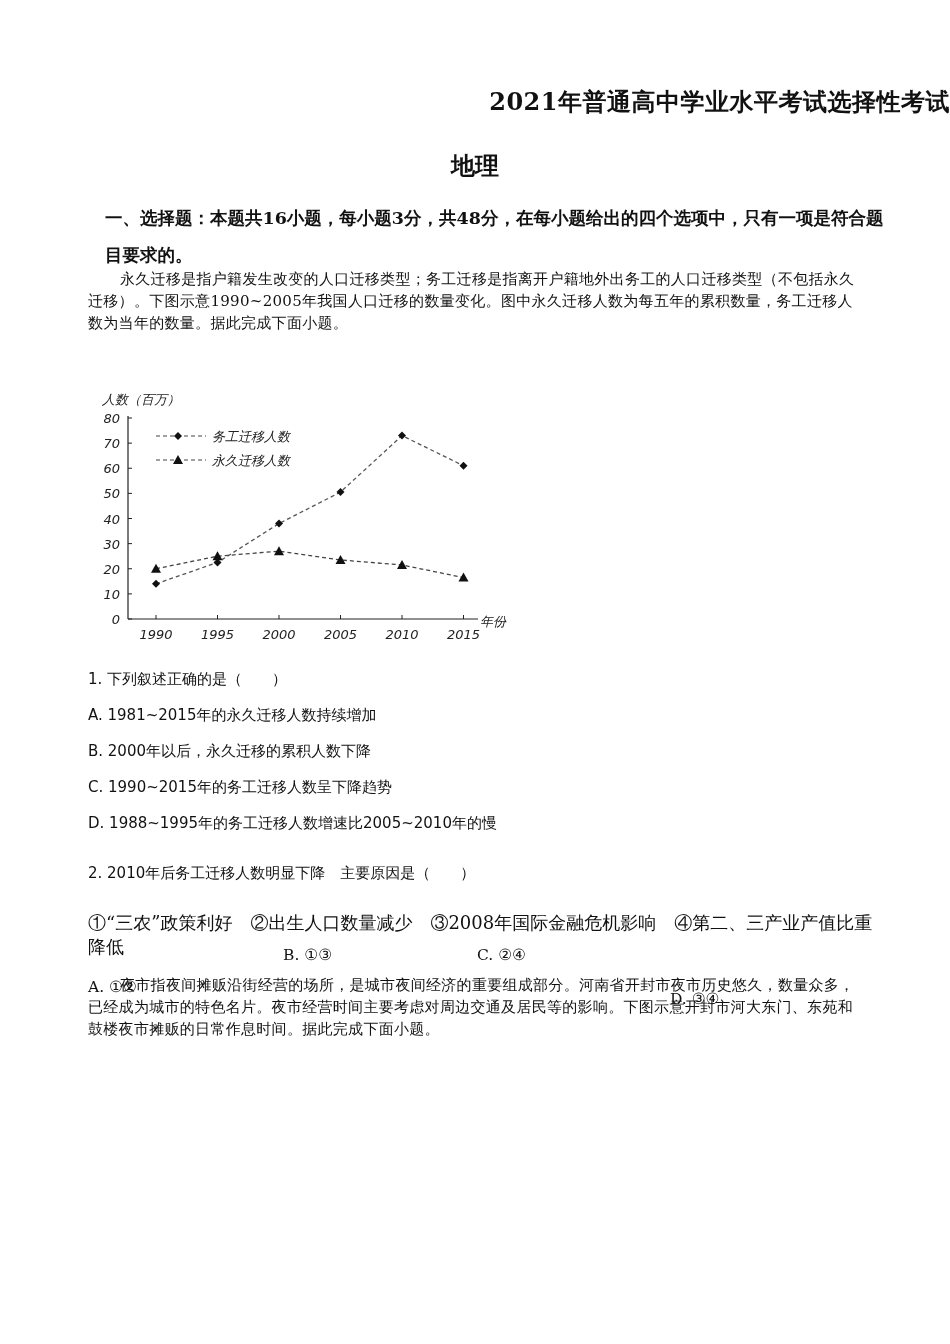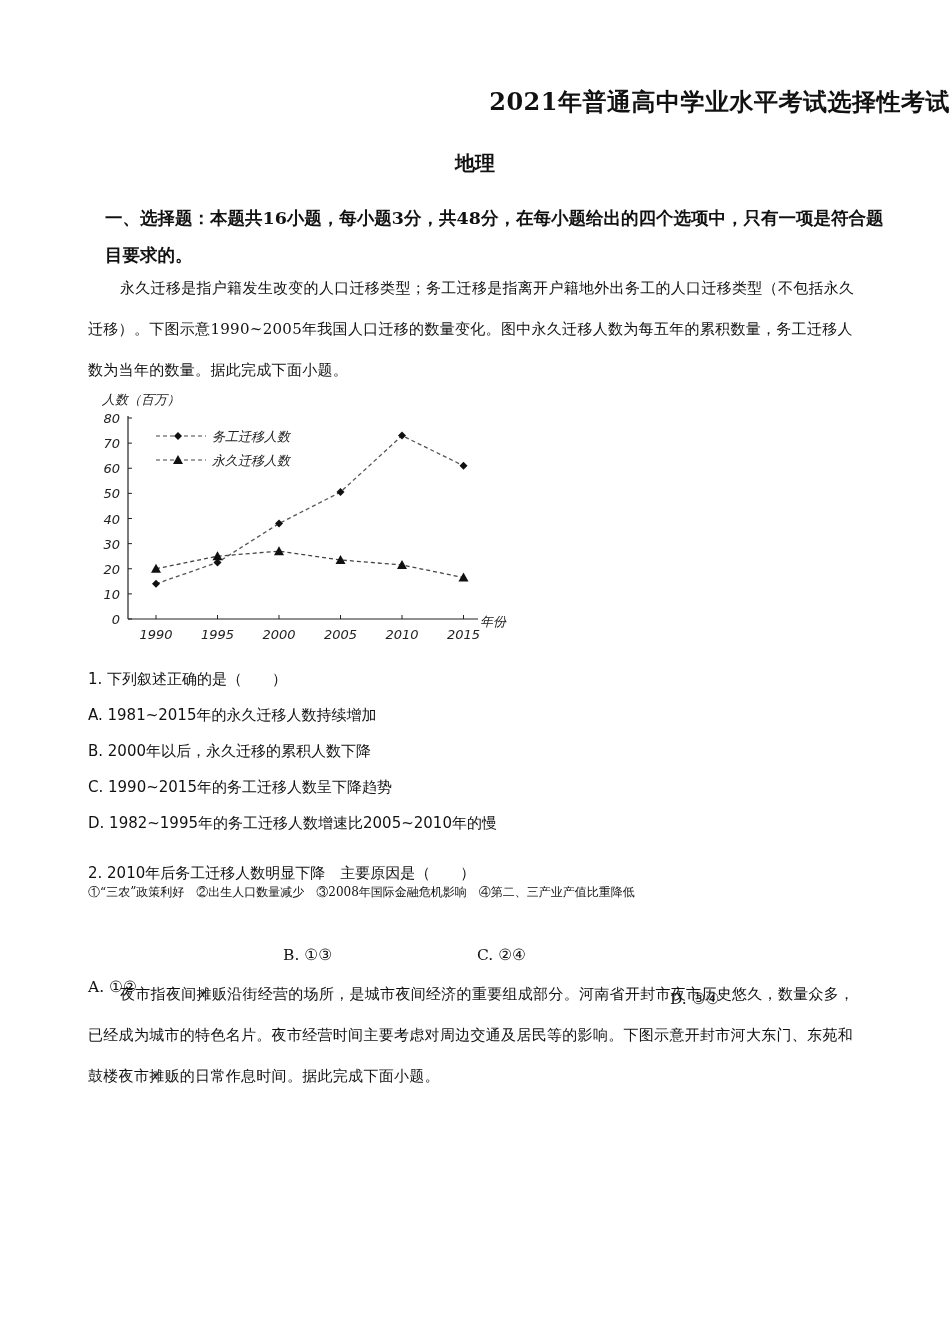--- a/index.html
+++ b/index.html
@@ -1,30 +1,30 @@
 <!DOCTYPE html>
 <html><head>
 <meta charset="utf-8">
 <style>
   html, body { margin:0; padding:0; background:#fff; }
   body { width:950px; height:1344px; position:relative; overflow:hidden; color:#111;
          font-family:"DejaVu Serif", serif; }
   .title { position:absolute; left:0; width:950px; text-align:right; top:86px;
            font-size:24px; font-weight:bold; letter-spacing:0.5px; }
   .subject { position:absolute; left:0; width:950px; text-align:center; top:150px;
-             font-size:20px; font-weight:bold; }
+             font-size:24px; font-weight:bold; }
   .section { position:absolute; left:88px; width:780px; top:200px; font-size:17.5px;
              font-weight:bold; line-height:37px;margin-left:17px; }
-  .para { position:absolute; left:88px; width:775px; font-size:15px; line-height:41px;
+  .para { position:absolute; left:88px; width:775px; font-size:15px; line-height:22px;
           text-indent:32px; letter-spacing:0.3px; }
   .p1 { top:268px; }
   .p2 { top:974px; }
   .chart { position:absolute; left:90px; top:386px; width:440px; height:262px;font-style:italic; }
   .q { position:absolute; left:88px; font-family:"DejaVu Sans", sans-serif; font-size:15px; }
-  .opt-row { position:absolute; left:88px; width:790px; font-size:12px; top:884px; }
+  .opt-row { position:absolute; left:88px; width:790px; font-size:18px; top:911px; }
   .abcd { position:absolute; top:946px; font-size:15.5px; }
 </style>
 </head>
 <body>
 
 <div class="title">2021年普通高中学业水平考试选择性考试</div>
 <div class="subject">地理</div>
 <div class="section">一、选择题：本题共16小题，每小题3分，共48分，在每小题给出的四个选项中，只有一项是符合题目要求的。</div>
 <div class="para p1">永久迁移是指户籍发生改变的人口迁移类型；务工迁移是指离开户籍地外出务工的人口迁移类型（不包括永久迁移）。下图示意1990~2005年我国人口迁移的数量变化。图中永久迁移人数为每五年的累积数量，务工迁移人数为当年的数量。据此完成下面小题。</div>
 
@@ -84,21 +84,21 @@
       <line x1="66" y1="74" x2="116" y2="74" stroke="#444" stroke-width="1.2" stroke-dasharray="4,3"></line>
       <polygon points="88,69 93,78 83,78" fill="#111"></polygon>
       <text x="122" y="79" font-size="13" fill="#222">永久迁移人数</text>
     </svg>
 </div>
 
 <div class="q" style="top:670px;">1. 下列叙述正确的是（　　）</div>
 <div class="q" style="top:706px;">A. 1981~2015年的永久迁移人数持续增加</div>
 <div class="q" style="top:742px;">B. 2000年以后，永久迁移的累积人数下降</div>
 <div class="q" style="top:778px;">C. 1990~2015年的务工迁移人数呈下降趋势</div>
-<div class="q" style="top:814px;">D. 1982~1995年的务工迁移人数增速比2005~2010年的慢</div>
+<div class="q" style="top:814px;">D. 1988~1995年的务工迁移人数增速比2005~2010年的慢</div>
 
 <div class="q" style="top:864px;">2. 2010年后务工迁移人数明显下降　主要原因是（　　）</div>
 <div class="opt-row">①“三农”政策利好　②出生人口数量减少　③2008年国际金融危机影响　④第二、三产业产值比重降低</div>
 <div class="abcd" style="left:88px;margin-top:32px;">A. ①②</div>
 <div class="abcd" style="left:283px;">B. ①③</div>
 <div class="abcd" style="left:477px;">C. ②④</div>
 <div class="abcd" style="left:670px;margin-top:44px;">D. ③④</div>
 
 <div class="para p2">夜市指夜间摊贩沿街经营的场所，是城市夜间经济的重要组成部分。河南省开封市夜市历史悠久，数量众多，已经成为城市的特色名片。夜市经营时间主要考虑对周边交通及居民等的影响。下图示意开封市河大东门、东苑和鼓楼夜市摊贩的日常作息时间。据此完成下面小题。</div>
 

